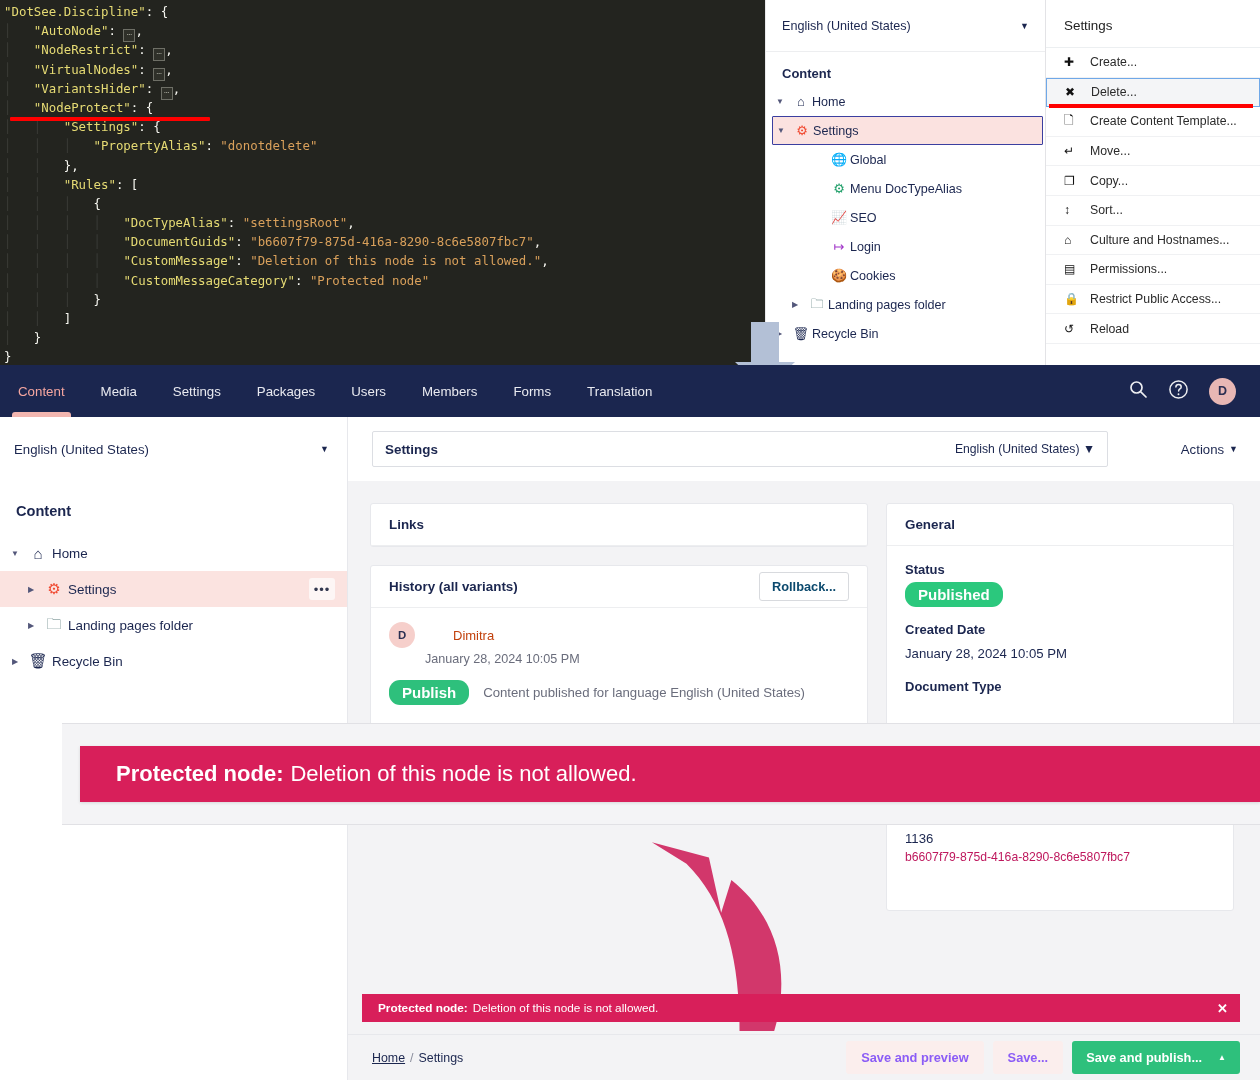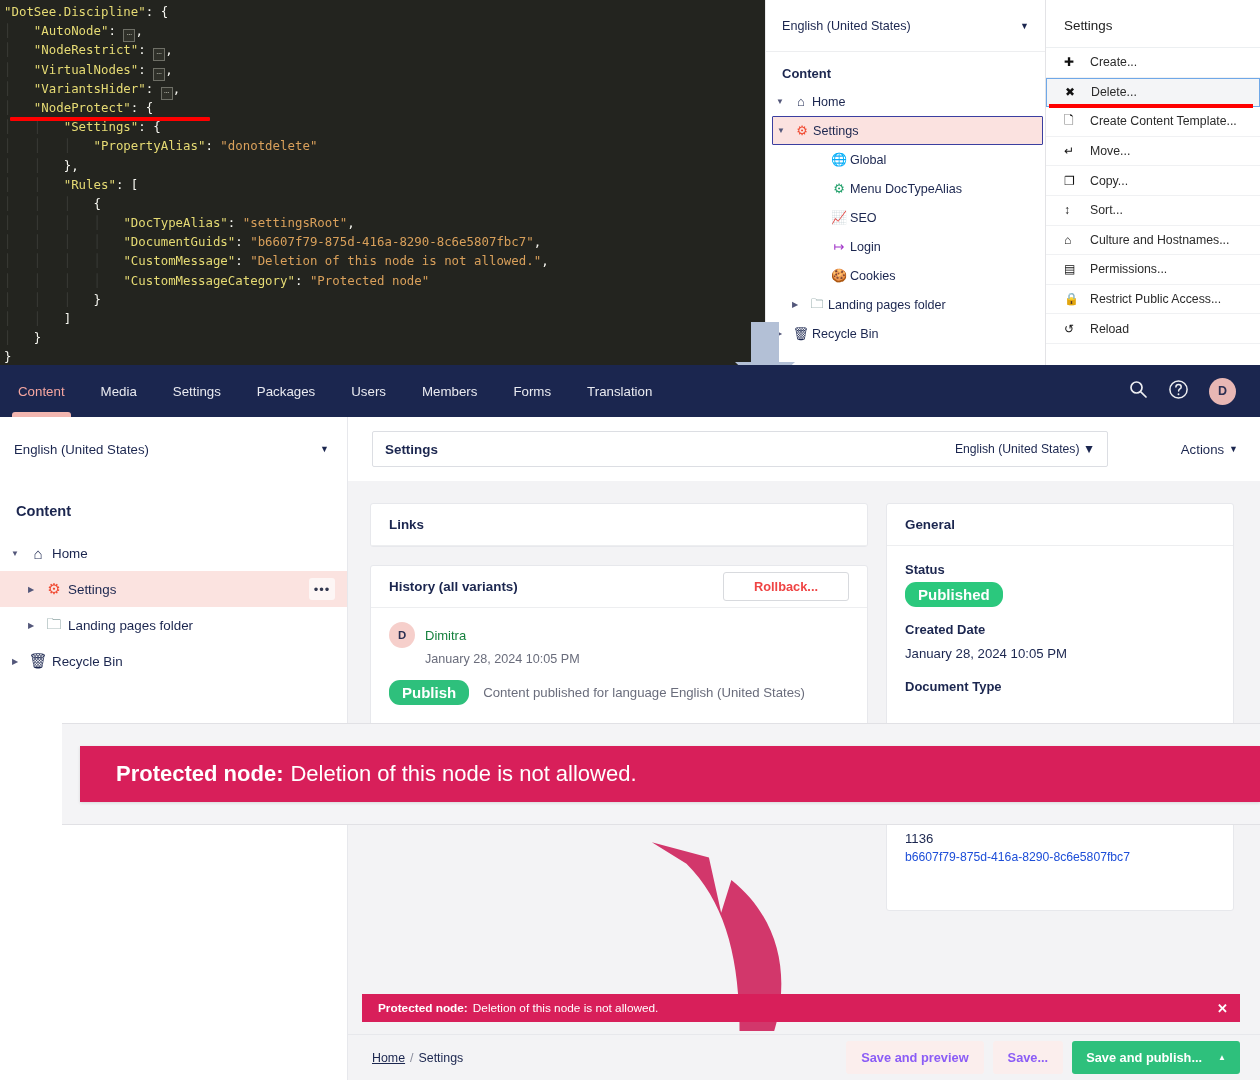--- a/index.html
+++ b/index.html
@@ -154,39 +154,39 @@
   .col-right { width:348px; }
   .card { background:#fff; border:1px solid #e7e8ec; border-radius:3px; margin-bottom:18px; }
   .card-h {
     height:42px; display:flex; align-items:center; padding:0 18px;
     border-bottom:1px solid #edeef0; font-size:13.4px; font-weight:bold; color:#1b264f;
   }
   .card-b { padding:16px 18px; }
   .linkrow { display:flex; align-items:center; gap:9px; font-size:13.2px; color:#1b264f; }
   .btn-rollback {
     margin-left:auto; border:1px solid #d8dade; background:#fff; border-radius:3px;
-    padding:6px 30px; font-size:12.8px; color:#ef4444; font-weight:bold;
+    padding:6px 12px; font-size:12.8px; color:#0c4a6e; font-weight:bold;
   }
   .hist-item { display:flex; align-items:center; gap:10px; }
   .hist-avatar {
     width:26px; height:26px; border-radius:50%; background:#f6cfcb; color:#2b2f52;
     font-size:11.4px; font-weight:bold; display:flex; align-items:center; justify-content:center;
   }
-  .hist-name { font-size:13px; color:#15803d; }
+  .hist-name { font-size:13px; color:#c2410c;margin-left:28px; }
   .hist-date { font-size:12.6px; color:#6a6d7c; }
   .hist-line2 { display:flex; align-items:center; gap:14px; margin-top:14px; }
   .pill {
     border-radius:11px; padding:4px 13px; font-size:15px; font-weight:bold; color:#fff;
   }
   .pill.green { background:#2bc87d; }
   .pill.green-pub { background:#2ec07c; }
   .hist-msg { font-size:13.2px; color:#6a6d7c; }
   .gen-label { font-size:13px; font-weight:bold; color:#1b264f; margin-bottom:9px; }
   .gen-val { font-size:13.2px; color:#1b264f; margin-bottom:18px; }
-  .gen-guid { font-size:12.2px; color:#1d4ed8; }
+  .gen-guid { font-size:12.2px; color:#be185d; }
 
   
   .zoom-overlay {
     position:absolute; left:62px; top:723px; width:1198px; height:102px;
     background:#f4f4f6; border-top:1px solid #e1e1e5; border-bottom:1px solid #e1e1e5;
   }
   .zoom-banner {
     position:absolute; left:18px; top:22px; width:1180px; height:56px;
     background:#d81f5a; display:flex; align-items:center; padding-left:36px;
     box-shadow:0 1px 3px rgba(0,0,0,.12);

